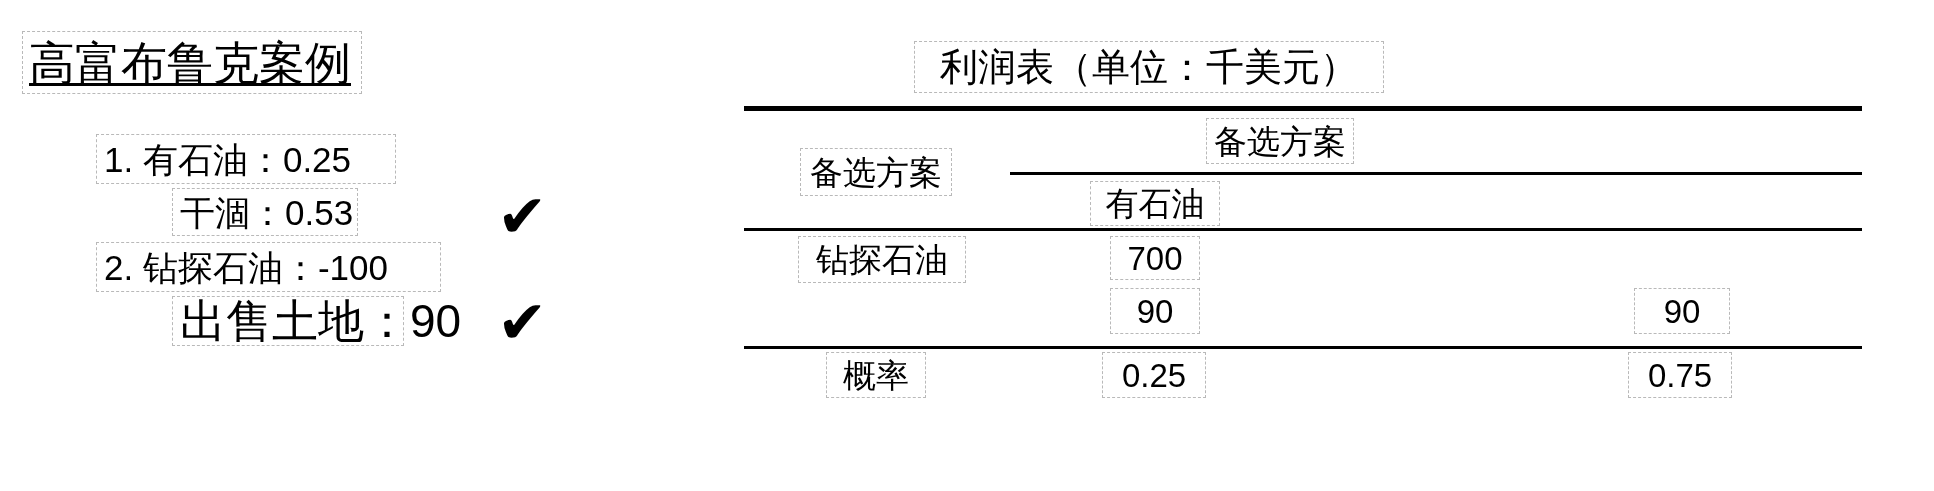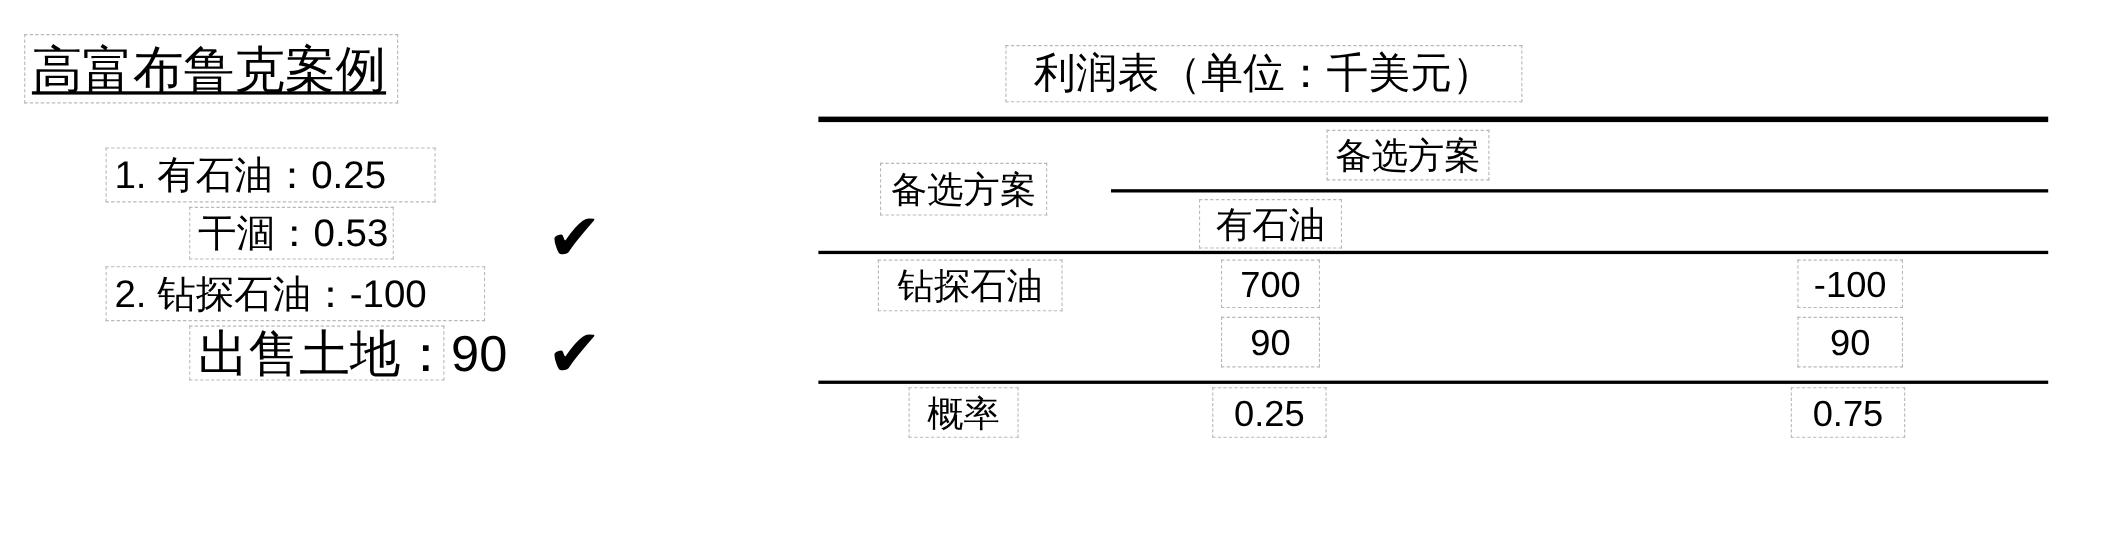--- a/index.html
+++ b/index.html
@@ -216,23 +216,20 @@
     <span>有石油</span>
   </div>
 
 
   <div class="box center" id="row1-label">
     <span>钻探石油</span>
   </div>
   <div class="box center" id="cell-r1c1">
     <span>700</span>
   </div>
-  <div class="box center" id="cell-r1c2">
-    <span>-100</span>
-  </div>
 
   <div class="box center" id="cell-r2c1">
     <span>90</span>
   </div>
   <div class="box center" id="cell-r2c2">
     <span>90</span>
   </div>
 
   <div class="box center" id="row3-label">
     <span>概率</span>

